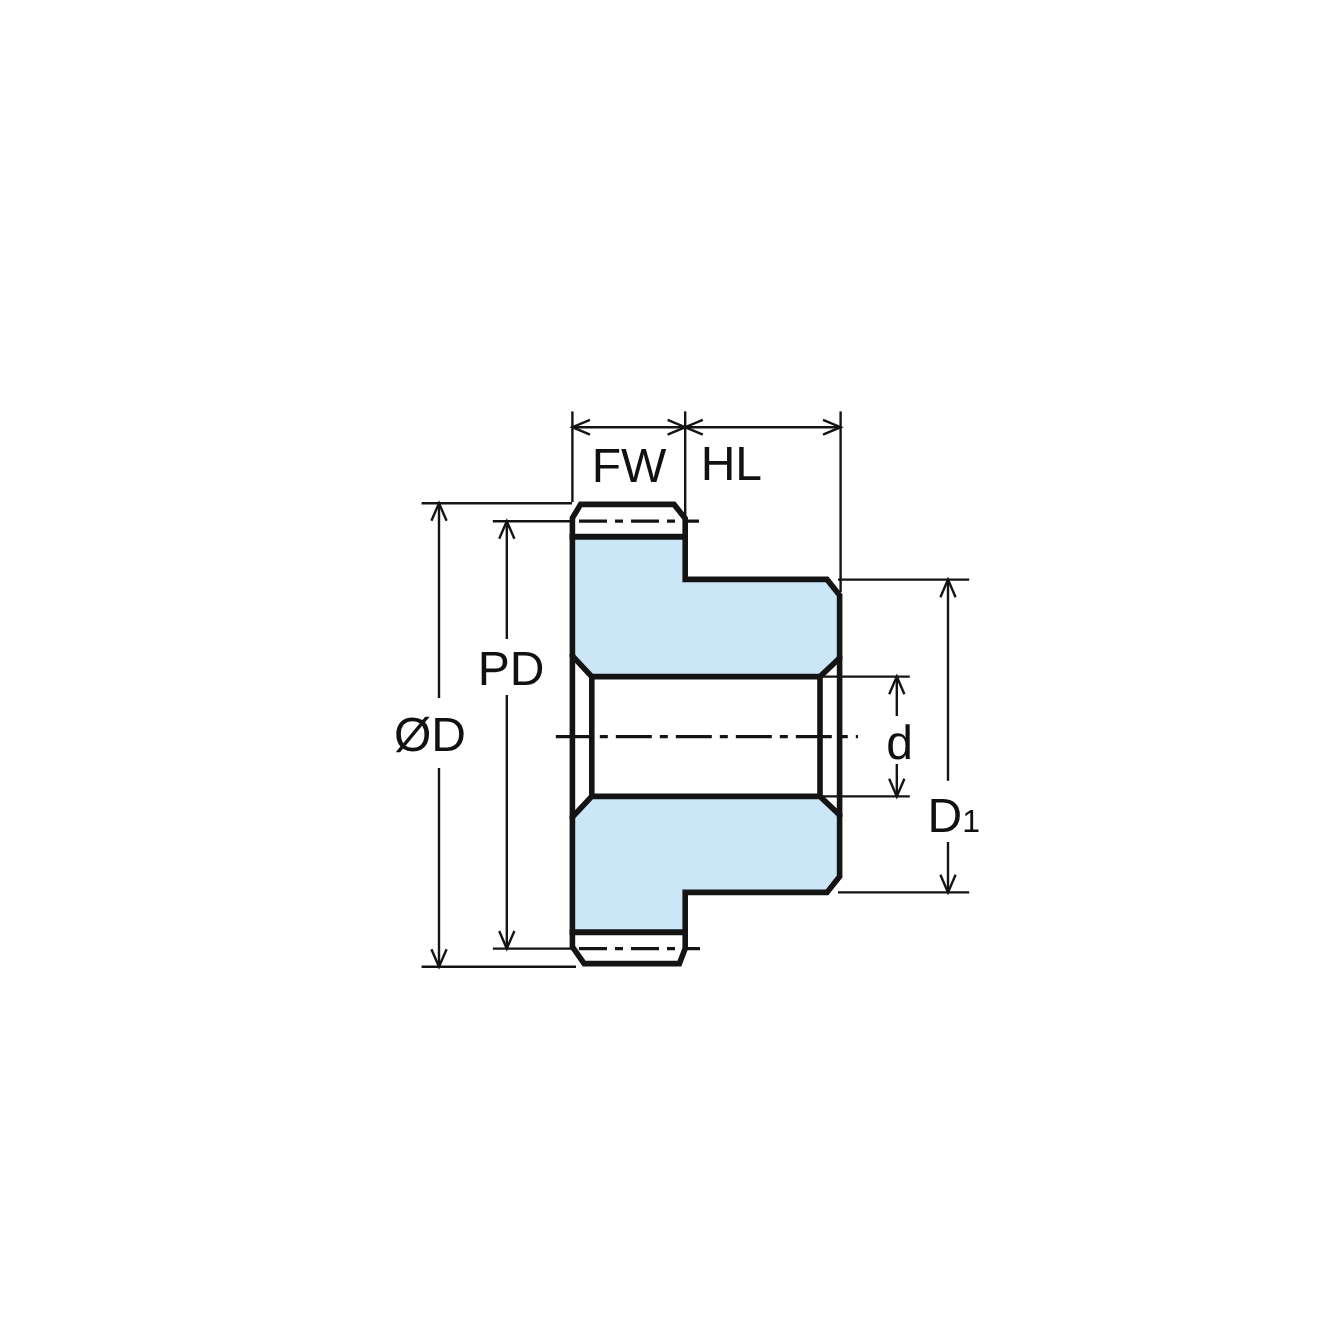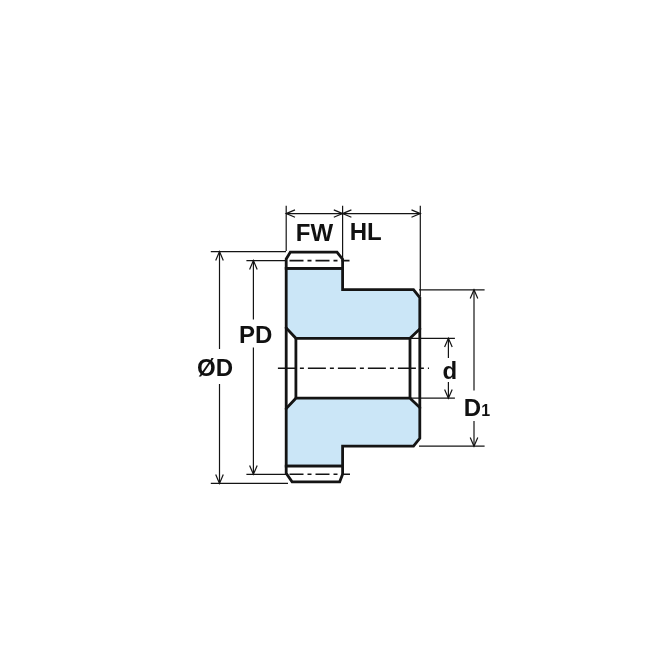--- a/index.html
+++ b/index.html
@@ -1,16 +1,16 @@
 <!DOCTYPE html>
 <html><head>
 <meta charset="utf-8">
 <style>
   html,body{margin:0;padding:0;background:#ffffff;}
-  .page{width:670px;height:670px;position:relative;background:#ffffff;font-weight:bold;}
+  .page{width:670px;height:670px;position:relative;background:#ffffff;}
   text{font-family:"Liberation Sans",sans-serif;fill:#111111;}
 </style>
 </head>
 <body>
 <div class="page">
 <svg width="670" height="670" viewBox="0 0 670 670" xmlns="http://www.w3.org/2000/svg">
 
   <rect x="0" y="0" width="670" height="670" fill="#ffffff"></rect>
 
   <path d="M286.2,268.3 L342.6,268.3 L342.6,289.7 L413.5,289.7 L419.8,297.6 L419.8,329 L410,338.3 L295.9,338.3 L286.2,328 Z" fill="#cbe6f7" stroke="#141414" stroke-width="2.8" stroke-linejoin="miter"></path>

